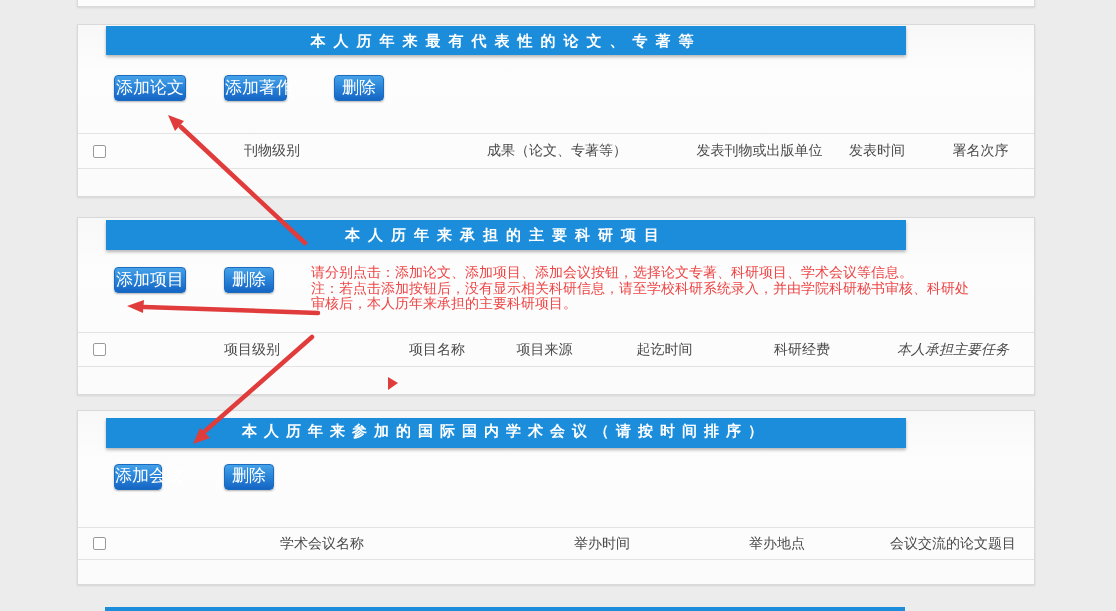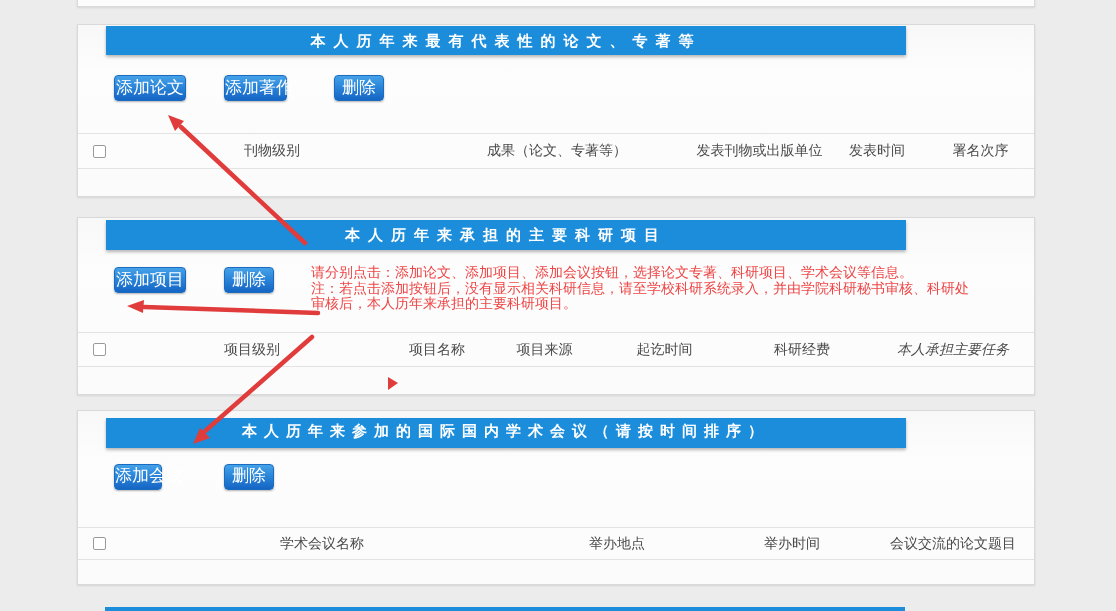--- a/index.html
+++ b/index.html
@@ -138,22 +138,22 @@
       <span>本人历年来参加的国际国内学术会议（请按时间排序）</span>
     </div>
     <div class="btn" style="left:36px; top:53px; width:48px;">添加会议</div>
     <div class="btn" style="left:146px; top:53px; width:50px;">删除</div>
 
     <div class="thead" style="top:116px; height:33px;">
       <div class="cb-cell">
         <span class="checkbox"></span>
       </div>
       <div class="cell" style="width:400px;">学术会议名称</div>
+      <div class="cell" style="width:160px;">举办时间</div>
       <div class="cell" style="width:190px;">举办地点</div>
-      <div class="cell" style="width:160px;">举办时间</div>
       <div class="cell" style="width:162px;">会议交流的论文题目</div>
     </div>
     <div style="position:absolute; left:0; top:149px; width:956px; height:24px;"></div>
   </div>
 
   <div class="next-bar-sliver"></div>
 
   <svg class="overlay" viewBox="0 0 1116 611" xmlns="http://www.w3.org/2000/svg">
     <g>
       <line x1="305" y1="243" x2="181" y2="127" stroke="#e13c3c" stroke-width="4.5" stroke-linecap="round"></line>

